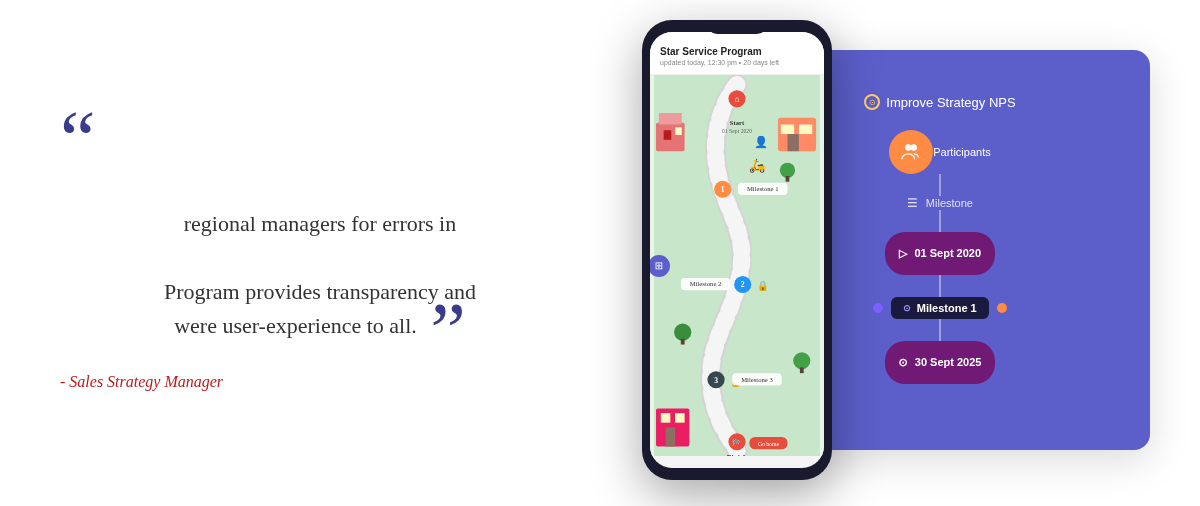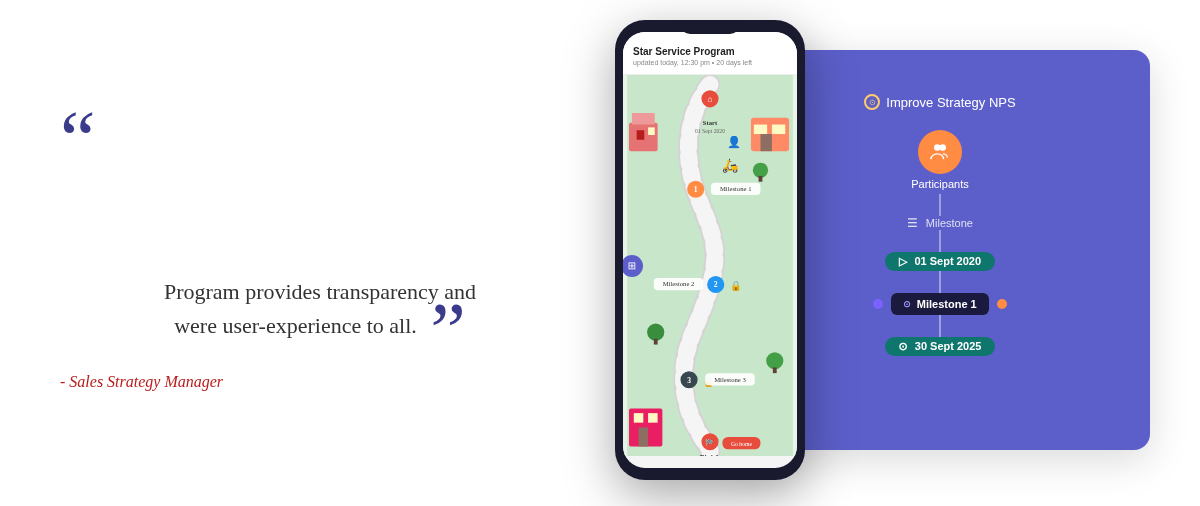--- a/index.html
+++ b/index.html
@@ -132,21 +132,21 @@
 
     .timeline {
       display: flex;
       flex-direction: column;
       align-items: center;
       gap: 0;
     }
 
     .timeline-node {
       display: flex;
-      flex-direction: column;
+      flex-direction: row;
       align-items: center;
     }
 
     .timeline-icon-circle {
       width: 44px;
       height: 44px;
       border-radius: 50%;
       background: #ff8c42;
       display: flex;
       align-items: center;
@@ -176,24 +176,24 @@
       color: rgba(255,255,255,0.8);
       font-size: 11px;
       font-family: Arial, sans-serif;
     }
 
     .timeline-milestone-icon {
       font-size: 12px;
     }
 
     .timeline-date-badge {
-      background: #0f766e;
+      background: #701a75;
       color: white;
       border-radius: 20px;
-      padding: 3px 14px;
+      padding: 15px 14px;
       font-size: 11px;
       font-family: Arial, sans-serif;
       font-weight: bold;
     }
 
     .milestone-name-badge {
       background: #1a1a3e;
       color: white;
       border-radius: 6px;
       padding: 5px 12px;
@@ -215,21 +215,21 @@
     .milestone-dot-purple {
       width: 8px;
       height: 8px;
       background: #7b61ff;
       border-radius: 50%;
     }
 
     
     .phone-wrapper {
       position: absolute;
-      left: 15px;
+      left: 42px;
       top: 20px;
       z-index: 2;
       width: 172px;
       height: 460px;
     }
 
     .phone-frame {
       width: 190px;
       height: 460px;
       background: #1a1a2e;
@@ -317,21 +317,21 @@
 </head>
 <body>
 
 <div class="container">
 
   <div class="quote-section">
     <span class="quote-marks-open">“</span>
 
     <p class="quote-text">
       <br>
-      <br>
+      <span>regional managers for errors in</span><br>
       <br>
       <span>Program provides transparency and</span><br>
       <span>were user-experience to all.</span>
       <span class="quote-marks-close">”</span>
     </p>
 
     <p class="quote-author">- Sales Strategy Manager</p>
   </div>
 
   <div class="visual-section">

